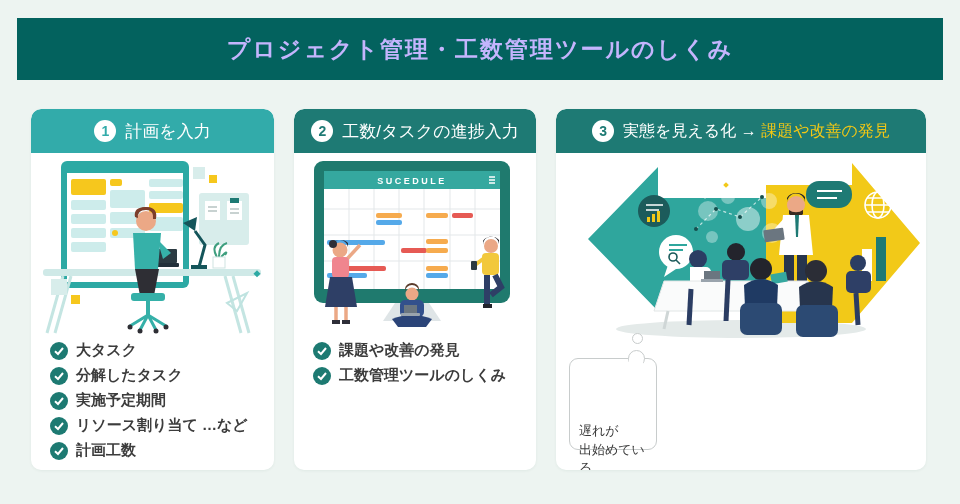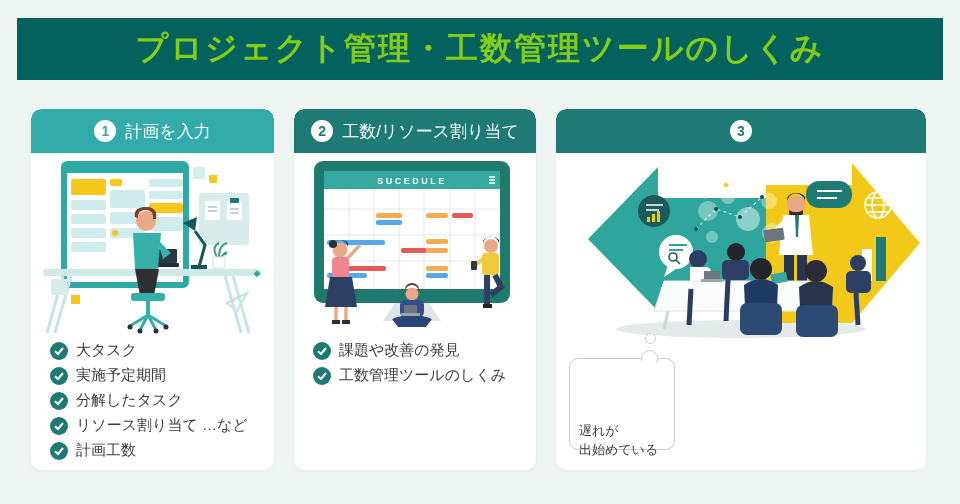--- a/index.html
+++ b/index.html
@@ -10,21 +10,21 @@
     font-family:"Liberation Sans","DejaVu Sans",sans-serif;
     color:#3b3b3b;
     overflow:hidden;
   }
   .banner {
     position:absolute; left:17px; top:18px; width:926px; height:62px;
     background:#03625e;
     display:flex; align-items:center; justify-content:center;
   }
   .banner h1 {
-    color:#84cc16; font-size:32px; font-weight:bold; letter-spacing:2px;
+    color:#c4b5fd; font-size:23px; font-weight:bold; letter-spacing:2px;
   }
   .card {
     position:absolute; top:109px; height:361px;
     background:#ffffff; border-radius:10px;
     box-shadow:0 1px 3px rgba(0,60,55,0.06);
     overflow:hidden;
   }
   .card1 { left:31px;  width:243px; }
   .card2 { left:294px; width:242px; }
   .card3 { left:556px; width:370px; }
@@ -41,29 +41,29 @@
   }
   .card1 .badge { color:#32abaa; }
   .card2 .badge, .card3 .badge { color:#1e7a74; }
   .card-title { color:#ffffff; font-weight:normal; font-size:17px; white-space:nowrap; }
   .card3 .card-title { font-size:16px; }
   .card-title .hl { color:#f2c715; }
   .illust { display:block; width:100%; }
   .checklist { padding:2px 0 0 19px; }
   .check-item {
     display:flex; align-items:center; gap:8px; height:25px;
-    font-size:15px; font-weight:400; color:#3c3c3c; white-space:nowrap;
+    font-size:15px; font-weight:700; color:#3c3c3c; white-space:nowrap;
   }
   .check-item svg { flex:none; }
   .bubbles {
     display:flex; justify-content:space-between;
     padding:0 13px; margin-top:15px;
   }
   .bubble {
-    position:relative; width:106px; height:92px;
+    position:relative; width:88px; height:92px;
     border:1.5px solid #c8cccc; border-radius:9px; background:#fff;
     padding:8px 9px;
     font-size:13px; line-height:1.42; color:#3b3b3b;
     white-space:pre-line;
   }
   .bump {
     position:absolute; top:-9px; width:17px; height:17px;
     border:1.5px solid #c8cccc; border-radius:50%; background:#fff;
   }
   .bump::after {
@@ -172,28 +172,28 @@
           <circle cx="9" cy="9" r="9" fill="#1d7a72"></circle>
           <path d="M5 9.2 L8 12 L13 6" stroke="#fff" stroke-width="2" fill="none"></path>
         </svg>
       <span>大タスク</span>
     </div>
     <div class="check-item">
       <svg width="18" height="18" viewBox="0 0 18 18">
           <circle cx="9" cy="9" r="9" fill="#1d7a72"></circle>
           <path d="M5 9.2 L8 12 L13 6" stroke="#fff" stroke-width="2" fill="none"></path>
         </svg>
+      <span>分解したタスク</span>
+    </div>
+    <div class="check-item">
+      <svg width="18" height="18" viewBox="0 0 18 18">
+          <circle cx="9" cy="9" r="9" fill="#1d7a72"></circle>
+          <path d="M5 9.2 L8 12 L13 6" stroke="#fff" stroke-width="2" fill="none"></path>
+        </svg>
       <span>実施予定期間</span>
-    </div>
-    <div class="check-item">
-      <svg width="18" height="18" viewBox="0 0 18 18">
-          <circle cx="9" cy="9" r="9" fill="#1d7a72"></circle>
-          <path d="M5 9.2 L8 12 L13 6" stroke="#fff" stroke-width="2" fill="none"></path>
-        </svg>
-      <span>分解したタスク</span>
     </div>
     <div class="check-item">
       <svg width="18" height="18" viewBox="0 0 18 18">
           <circle cx="9" cy="9" r="9" fill="#1d7a72"></circle>
           <path d="M5 9.2 L8 12 L13 6" stroke="#fff" stroke-width="2" fill="none"></path>
         </svg>
       <span>リソース割り当て …など</span>
     </div>
     <div class="check-item">
       <svg width="18" height="18" viewBox="0 0 18 18">
@@ -201,21 +201,21 @@
           <path d="M5 9.2 L8 12 L13 6" stroke="#fff" stroke-width="2" fill="none"></path>
         </svg>
       <span>計画工数</span>
     </div>
   </div>
 </div>
 
 <div class="card card2">
   <div class="card-header">
     <span class="badge">2</span>
-    <span class="card-title">工数/リソース割り当て</span>
+    <span class="card-title">工数/タスクの進捗入力</span>
   </div>
   <svg class="illust" width="242" height="183" viewBox="0 0 242 183">
 
     <g>
       <rect x="20" y="8" width="196" height="142" rx="9" fill="#1f7a6e"></rect>
       <rect x="30" y="18" width="176" height="118" fill="#ffffff"></rect>
       <rect x="30" y="18" width="176" height="18" fill="#35a89f"></rect>
       <text x="118" y="31" text-anchor="middle" font-size="9" font-weight="bold" letter-spacing="2.5" fill="#ffffff">SUCEDULE</text>
       <g stroke="#ffffff" stroke-width="1.3">
         <line x1="195" y1="24" x2="201" y2="24"></line>
@@ -300,20 +300,21 @@
           <path d="M5 9.2 L8 12 L13 6" stroke="#fff" stroke-width="2" fill="none"></path>
         </svg>
       <span>工数管理ツールのしくみ</span>
     </div>
   </div>
 </div>
 
 <div class="card card3">
   <div class="card-header">
     <span class="badge">3</span>
+    <span class="card-title"><span>実態を見える化 →</span> <span class="hl">課題や改善の発見</span></span>
   </div>
   <svg class="illust" width="370" height="190" viewBox="0 0 370 190">
     <ellipse cx="185" cy="176" rx="125" ry="9" fill="#e4eae9"></ellipse>
 
     <polygon points="32,86 102,14 102,45 230,45 230,150 102,150 102,158" fill="#2fa69d"></polygon>
     <polygon points="210,32 296,32 296,10 364,90 296,170 210,170" fill="#f2c918"></polygon>
 
     <g>
       <circle cx="98" cy="58" r="16" fill="#1c5b5b"></circle>
       <line x1="90" y1="52" x2="107" y2="52" stroke="#ffffff" stroke-width="1.5"></line>

